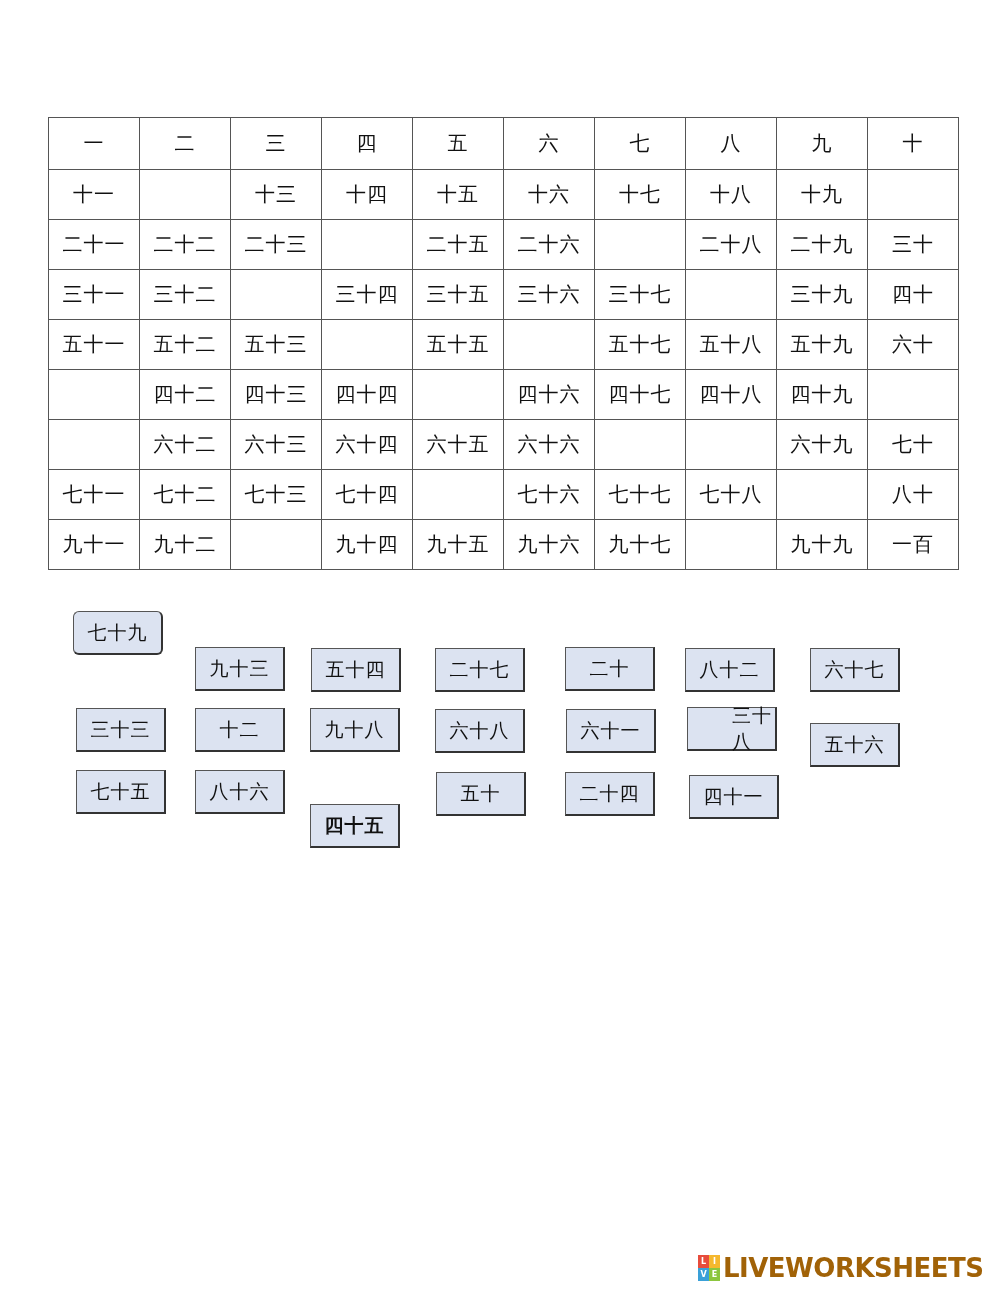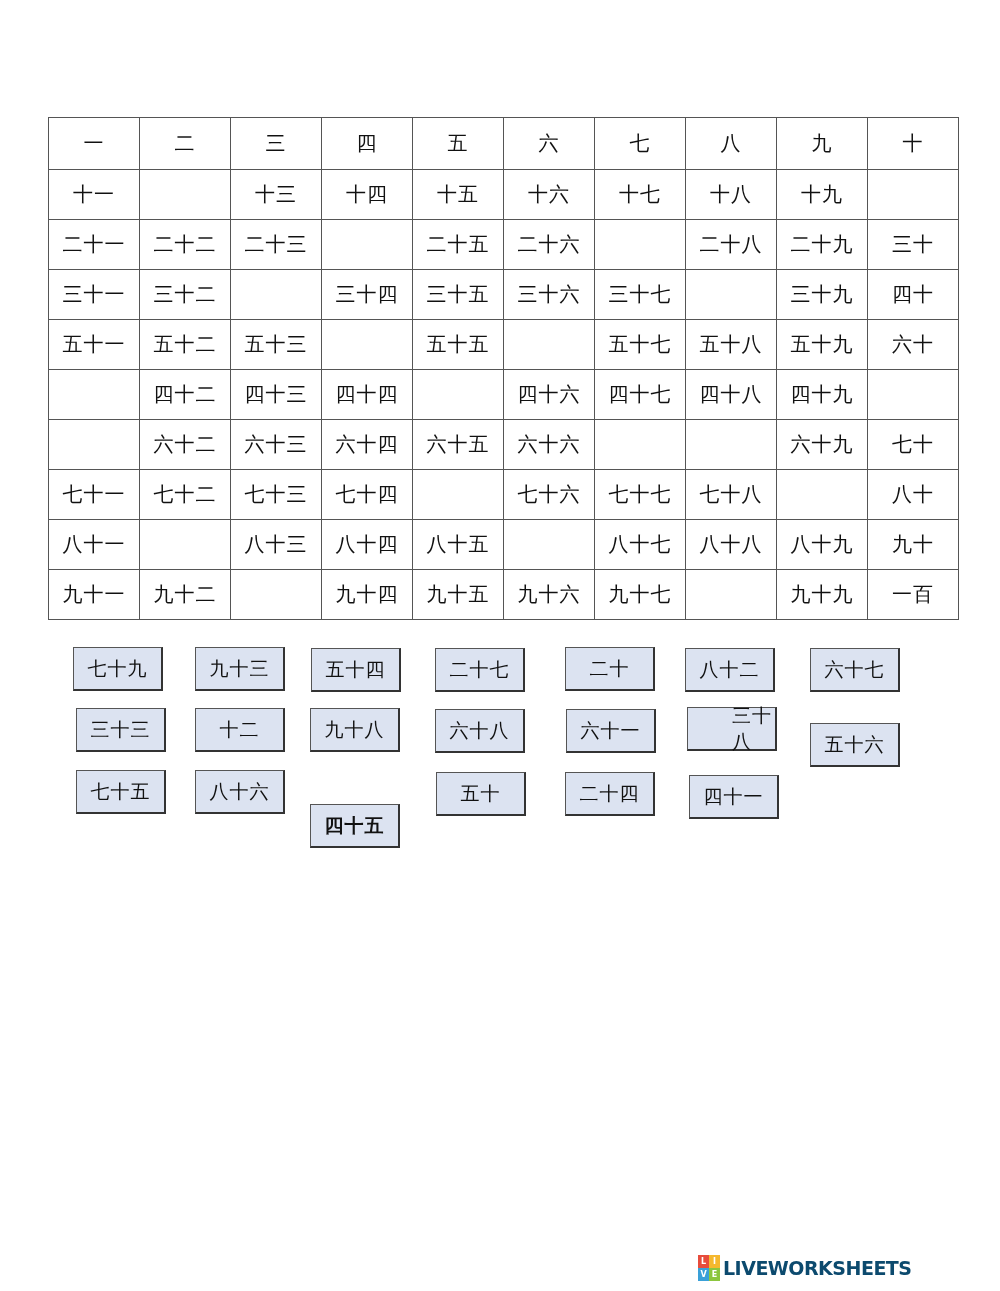--- a/index.html
+++ b/index.html
@@ -27,21 +27,21 @@
     box-sizing: border-box;
     display: flex; align-items: center; justify-content: center;
     font-size: 19px; letter-spacing: 1px; cursor: grab;
   }
   .logo {
     position: absolute; left: 698px; top: 1252px; height: 32px;
     display: flex; align-items: center;
   }
   .logo-mark { width: 22px; height: 26px; display: grid; grid-template-columns: 11px 11px; grid-template-rows: 13px 13px; margin-right: 3px; }
   .logo-mark span { font-size: 8px; font-weight: bold; color: #fff; display: flex; align-items: center; justify-content: center; font-family: "DejaVu Sans", sans-serif; }
-  .logo-text { font-family: "DejaVu Sans", sans-serif; font-weight: bold; font-size: 19px; color: #0c4a6e; letter-spacing: -0.5px; }
+  .logo-text { font-family: "DejaVu Sans", sans-serif; font-weight: bold; font-size: 26px; color: #a16207; letter-spacing: -0.5px; }
 </style>
 </head>
 <body>
 
 <table class="grid">
   <tbody id="grid-body">
       <tr>
         <td>一</td>
         <td>二</td>
         <td>三</td>
@@ -131,48 +131,36 @@
         <td>七十三</td>
         <td>七十四</td>
         <td></td>
         <td>七十六</td>
         <td>七十七</td>
         <td>七十八</td>
         <td></td>
         <td>八十</td>
       </tr>
       <tr>
-        <td>八十一</td>
-        <td></td>
-        <td>八十三</td>
-        <td>八十四</td>
-        <td>八十五</td>
-        <td></td>
-        <td>八十七</td>
-        <td>八十八</td>
-        <td>八十九</td>
-        <td>九十</td>
-      </tr>
-      <tr>
         <td>九十一</td>
         <td>九十二</td>
         <td></td>
         <td>九十四</td>
         <td>九十五</td>
         <td>九十六</td>
         <td>九十七</td>
         <td></td>
         <td>九十九</td>
         <td>一百</td>
       </tr>
     </tbody>
 </table>
 
 <div id="tiles">
-    <div class="tile" style="left: 73px; top: 647px;">七十九</div>
+    <div class="tile" style="left: 73px; top: 611px; border-radius: 6px;">七十九</div>
     <div class="tile" style="left: 195px; top: 647px;">九十三</div>
     <div class="tile" style="left: 311px; top: 648px;">五十四</div>
     <div class="tile" style="left: 435px; top: 648px;">二十七</div>
     <div class="tile" style="left: 565px; top: 647px;">二十</div>
     <div class="tile" style="left: 685px; top: 648px;">八十二</div>
     <div class="tile" style="left: 810px; top: 648px;">六十七</div>
     <div class="tile" style="left: 76px; top: 708px;">三十三</div>
     <div class="tile" style="left: 195px; top: 708px;">十二</div>
     <div class="tile" style="left: 310px; top: 708px;">九十八</div>
     <div class="tile" style="left: 435px; top: 709px;">六十八</div>

